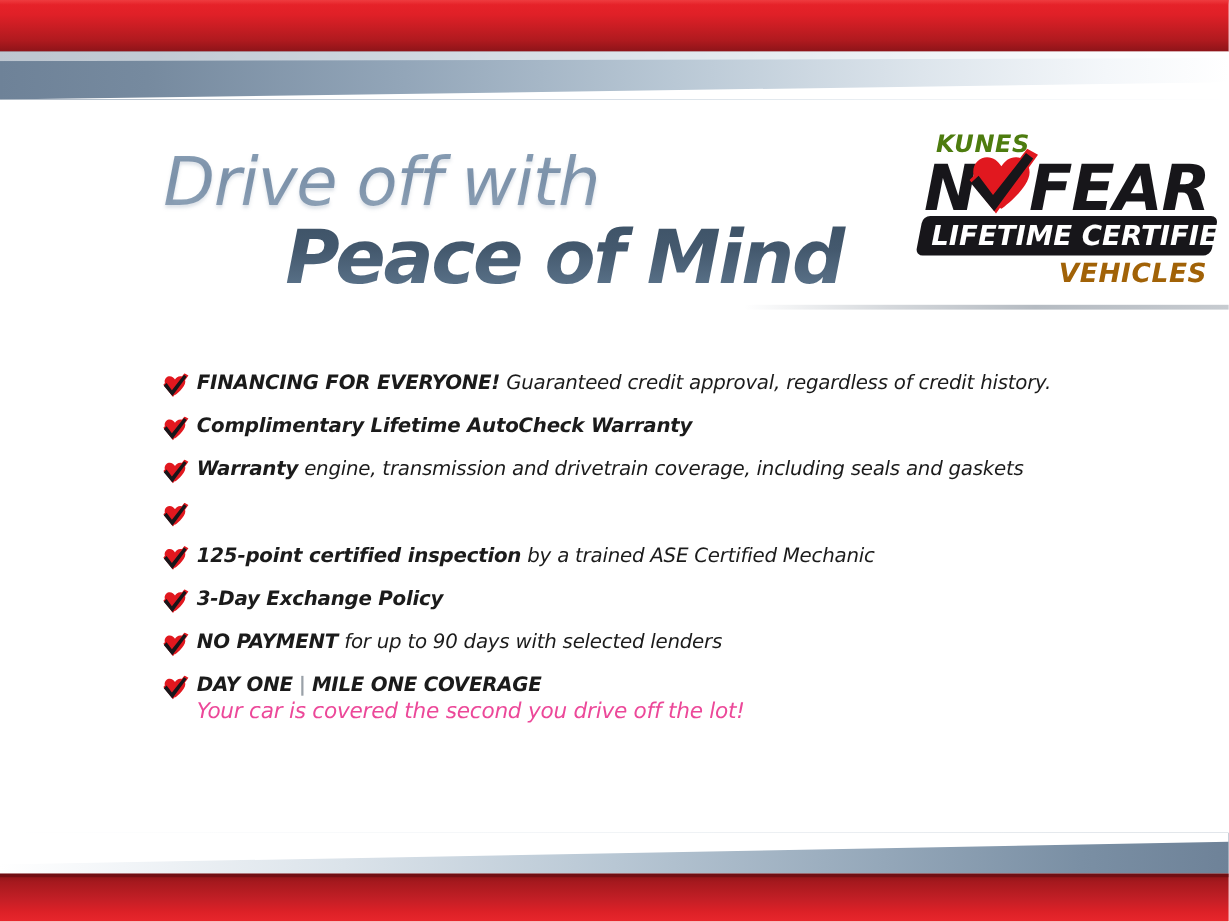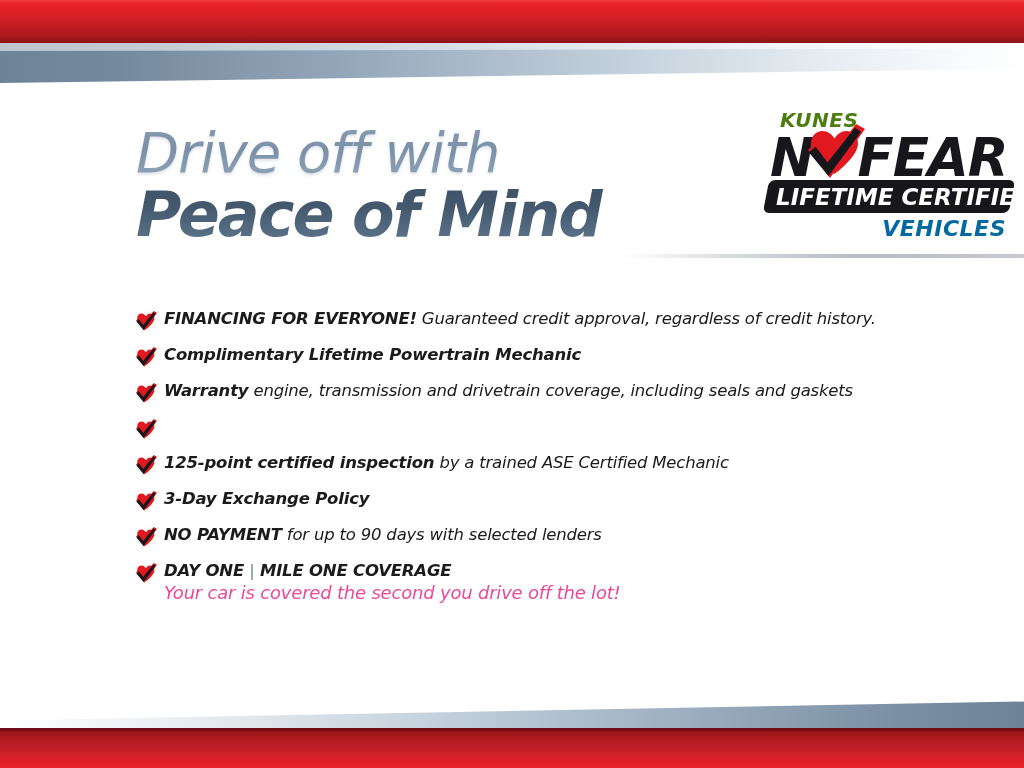--- a/index.html
+++ b/index.html
@@ -120,24 +120,26 @@
     text-shadow: 0 2px 3px rgba(120,140,165,0.25);
   }
   #headline-line2 {
     font-family: "DejaVu Sans", sans-serif;
     font-style: italic;
     font-weight: 700;
     font-size: 62px;
     letter-spacing: -2px;
     line-height: 70px;
     margin-top: -4px;
+    margin-left: 68px;
     color: #44596e;
     background: linear-gradient(to bottom, #3d5266 0%, #44596e 40%, #5a7289 85%, #718aa0 100%);
     -webkit-background-clip: text;
     background-clip: text;
+    text-align: center;
     -webkit-text-fill-color: transparent;
   }
 
   
   #headline-divider {
     position: absolute;
     left: 620px;
     top: 254px;
     width: 404px;
     height: 4px;
@@ -209,21 +211,21 @@
   }
   #logo-vehicles {
     position: absolute;
     right: 8px;
     top: 108px;
     font-family: "DejaVu Sans", sans-serif;
     font-style: italic;
     font-weight: 700;
     font-size: 22px;
     letter-spacing: 0.5px;
-    color: #0369a1;
+    color: #a16207;
   }
 
   
   #benefits {
     position: absolute;
     left: 134px;
     top: 308px;
     width: 840px;
   }
   .benefit-row {
@@ -304,21 +306,21 @@
     </svg>
     <div class="benefit-text"><span class="b">FINANCING FOR EVERYONE!</span><span> Guaranteed credit approval, regardless of credit history.</span></div>
   </div>
 
   <div class="benefit-row">
     <svg class="benefit-icon" viewBox="0 0 64 60">
       <path d="M31.5 50 C31.5 50 8 33 8 19.5 C8 11.5 13.8 7 19.6 7 C24.8 7 28.8 10.2 31.5 14.5 C34.2 10.2 38.2 7 43.4 7 C49.2 7 55 11.5 55 19.5 C55 33 31.5 50 31.5 50 Z" fill="#e1181f"></path>
       <path d="M5 26 L12 19 L25 36 L53 0 L62 5 L27 54 Z" fill="#e1181f"></path>
       <path d="M6 28.5 L12.5 22.5 L24.5 38.5 L52 3.5 L58 8 L25.5 52 Z" fill="#17161a"></path>
     </svg>
-    <div class="benefit-text"><span class="b">Complimentary Lifetime Powertrain Mechanic</span><span></span></div>
+    <div class="benefit-text"><span class="b">Complimentary Lifetime AutoCheck Warranty</span><span></span></div>
   </div>
 
   <div class="benefit-row">
     <svg class="benefit-icon" viewBox="0 0 64 60">
       <path d="M31.5 50 C31.5 50 8 33 8 19.5 C8 11.5 13.8 7 19.6 7 C24.8 7 28.8 10.2 31.5 14.5 C34.2 10.2 38.2 7 43.4 7 C49.2 7 55 11.5 55 19.5 C55 33 31.5 50 31.5 50 Z" fill="#e1181f"></path>
       <path d="M5 26 L12 19 L25 36 L53 0 L62 5 L27 54 Z" fill="#e1181f"></path>
       <path d="M6 28.5 L12.5 22.5 L24.5 38.5 L52 3.5 L58 8 L25.5 52 Z" fill="#17161a"></path>
     </svg>
     <div class="benefit-text"><span class="b">Warranty</span><span> engine, transmission and drivetrain coverage, including seals and gaskets</span></div>
   </div>

